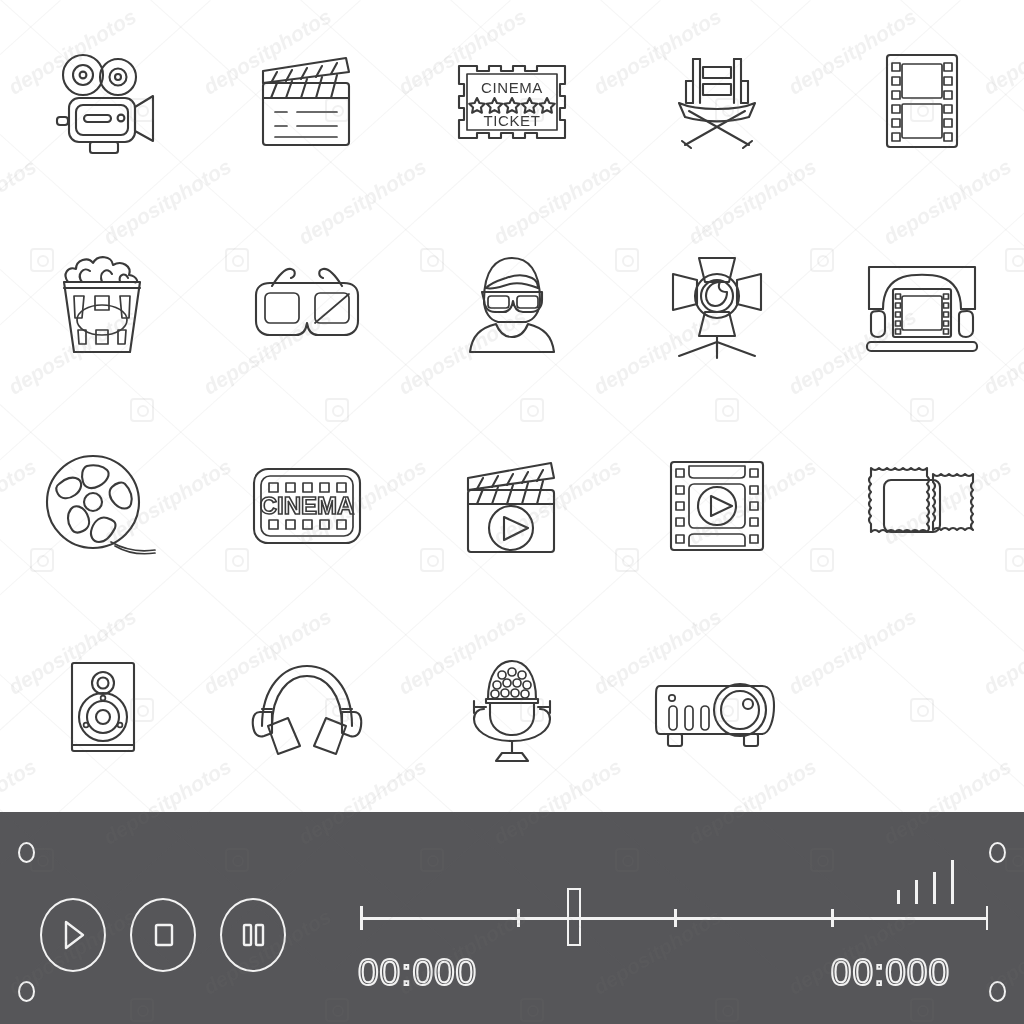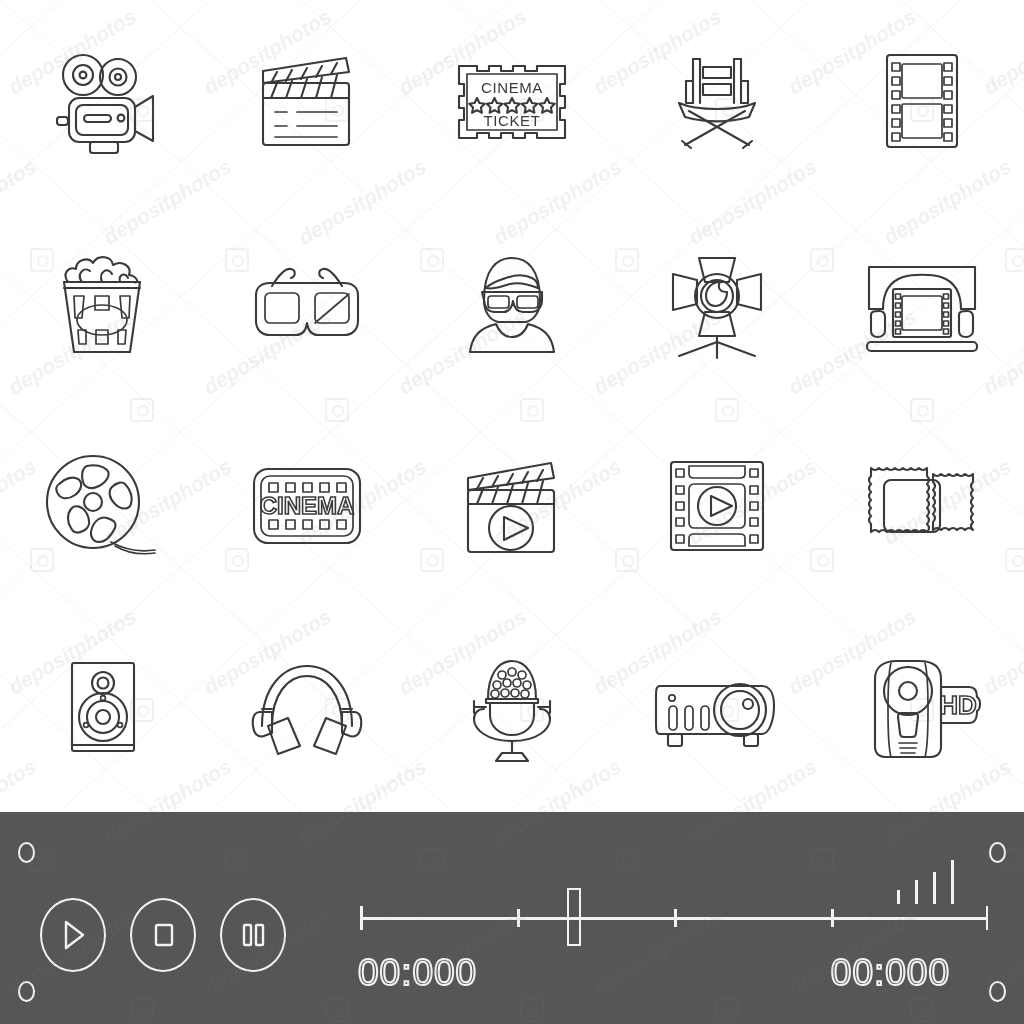--- a/index.html
+++ b/index.html
@@ -460,35 +460,20 @@
           <circle cx="20" cy="44" r="3.2" class="thin"></circle>
           <rect x="17" y="52" width="8" height="24" rx="4" class="thin"></rect>
           <rect x="33" y="52" width="8" height="24" rx="4" class="thin"></rect>
           <rect x="49" y="52" width="8" height="24" rx="4" class="thin"></rect>
           <rect x="16" y="80" width="14" height="12" rx="2"></rect>
           <rect x="92" y="80" width="14" height="12" rx="2"></rect>
         </g>
       </svg>
     </div>
 
-    <div class="cell">
-      <svg width="130" height="115" viewBox="0 0 130 115">
-        <g class="ico">
-          <path d="M18 28 C18 16 26 10 40 10 L62 10 C76 10 84 16 84 28 L84 96 C84 102 80 106 74 106 L28 106
-                   C22 106 18 102 18 96 Z"></path>
-          <path d="M34 12 C30 26 30 92 34 106 M68 12 C72 26 72 92 68 106" class="thin"></path>
-          <circle cx="51" cy="40" r="24"></circle>
-          <circle cx="51" cy="40" r="9"></circle>
-          <path d="M44 62 L58 62 C60 62 61 64 61 66 L59 82 C59 85 57 86 55 86 L47 86 C45 86 43 85 43 82 L41 66 C41 64 42 62 44 62 Z"></path>
-          <path d="M42 92 L60 92 M43 97 L59 97 M44 102 L58 102" class="thin"></path>
-          <path d="M84 36 L112 36 C118 36 120 40 120 46 L120 46 C124 48 124 58 120 60 L120 60 C120 68 118 72 112 72 L84 72 Z"></path>
-        </g>
-        <text class="txt" x="101" y="63" text-anchor="middle" font-size="26" letter-spacing="0">HD</text>
-      </svg>
-    </div>
 
   </div>
 
   <div class="player">
 
     <div class="screw tl"></div>
     <div class="screw tr"></div>
     <div class="screw bl"></div>
     <div class="screw br"></div>
 

